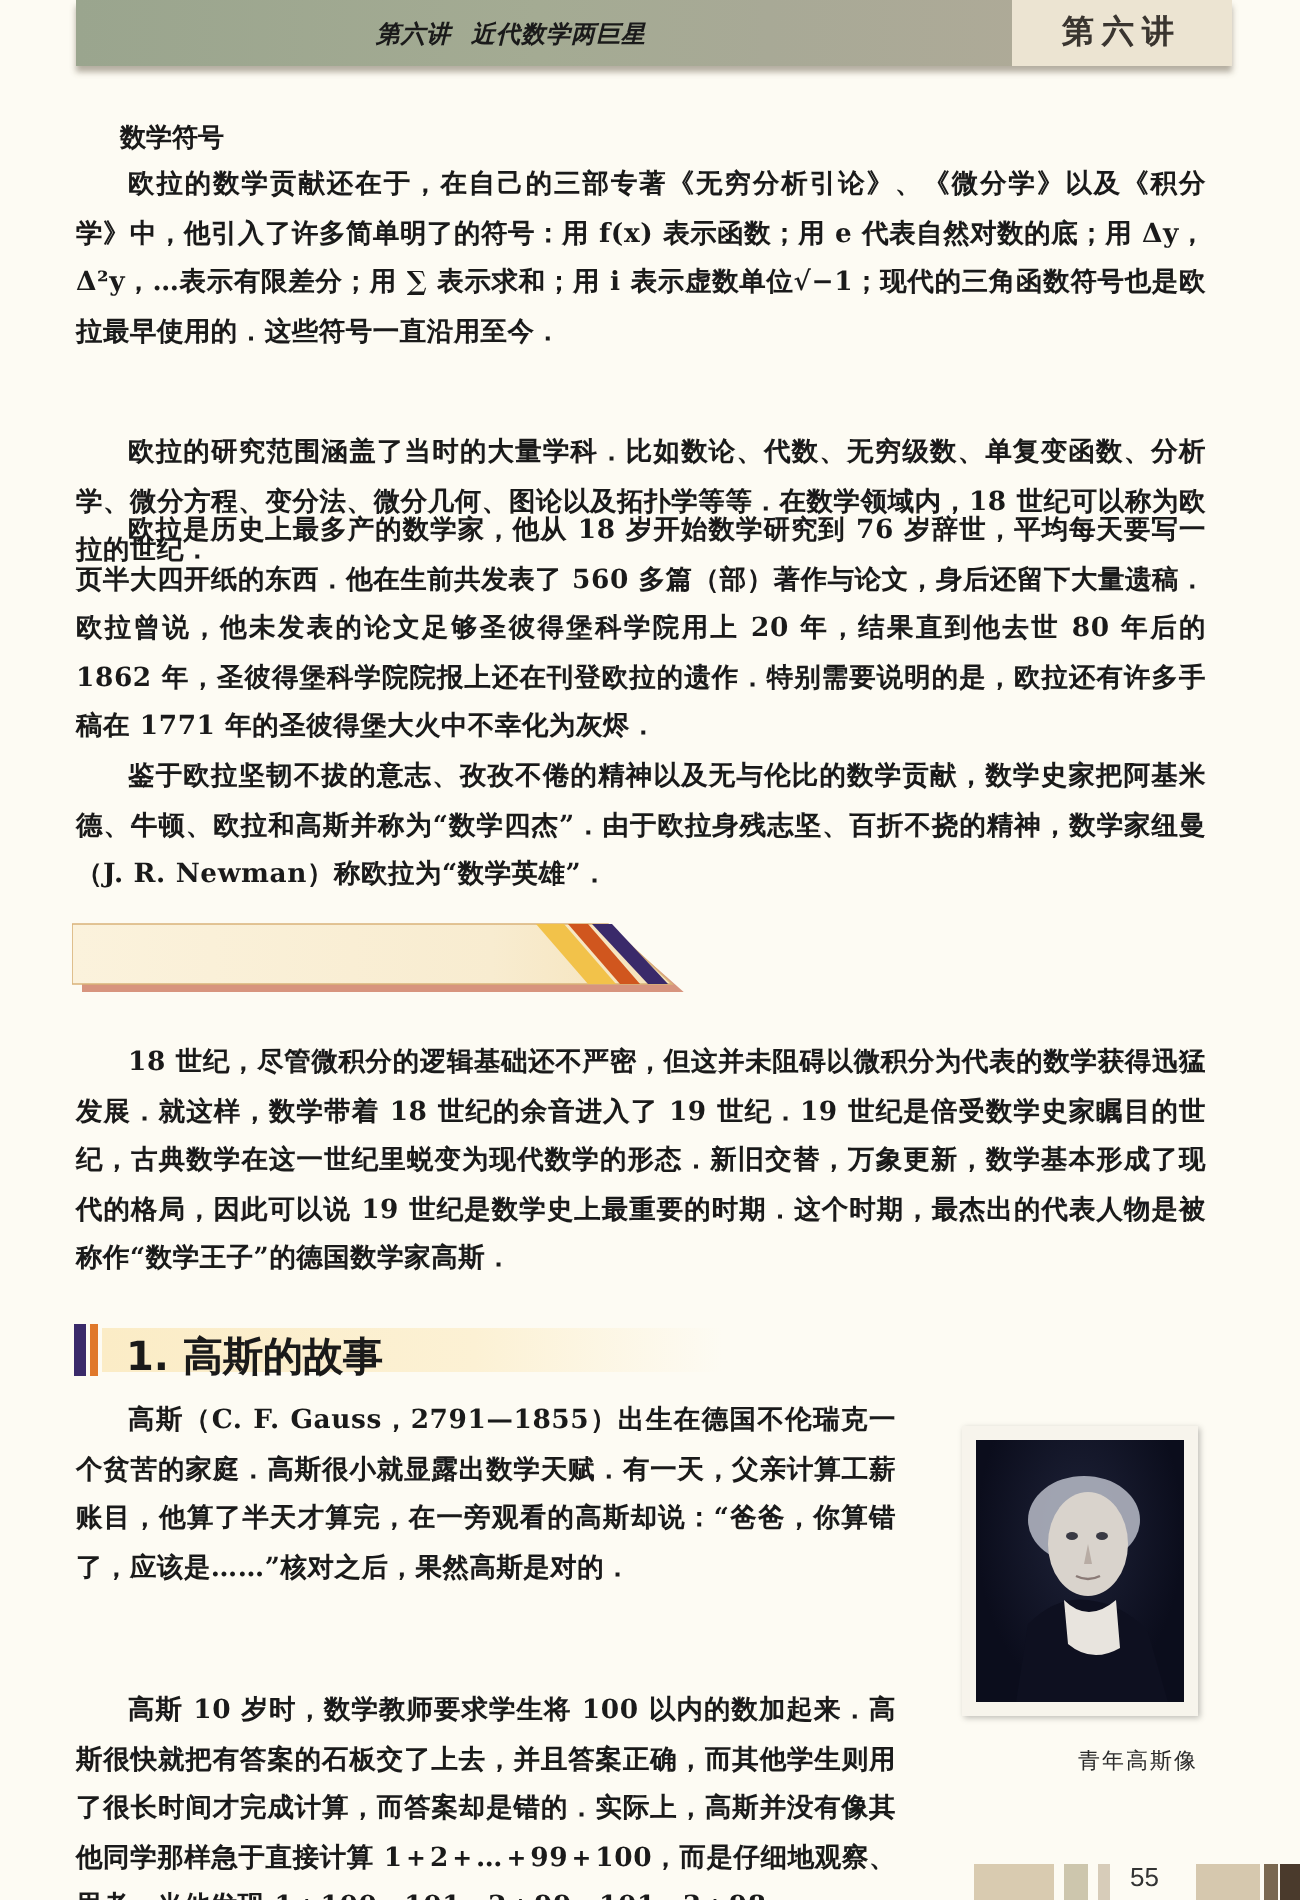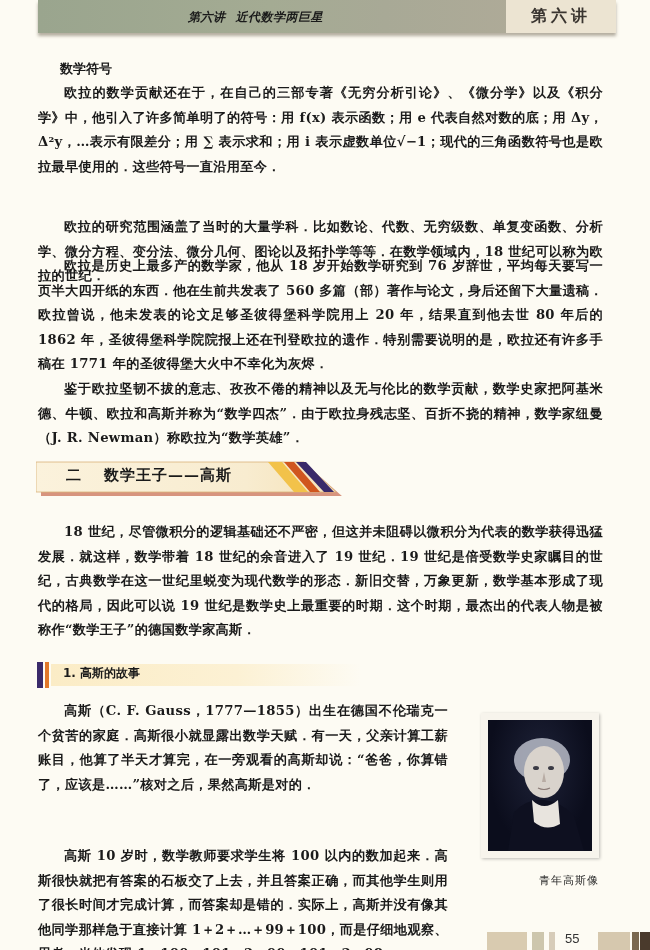--- a/index.html
+++ b/index.html
@@ -58,21 +58,21 @@
   }
   .sub-banner .bar1 { position: absolute; left: 0; top: 0; width: 6px; height: 26px; background: #3a2a6a; }
   .sub-banner .bar2 { position: absolute; left: 8px; top: 0; width: 4px; height: 26px; background: #e0782a; }
   .sub-banner .bg {
     position: absolute; left: 14px; top: 2px; width: 310px; height: 22px;
     background: linear-gradient(90deg, #fbecc6 0%, #fcf1d4 60%, rgba(253,247,230,0) 100%);
   }
   .sub-banner .label {
     position: absolute; left: 26px; top: 3px;
     font-family: "DejaVu Sans", "Liberation Sans", sans-serif;
-    font-size: 12px; font-weight: bold; color: #1a1a1a;
+    font-size: 20px; font-weight: bold; color: #1a1a1a;
   }
   .narrow { width: 410px; }
   .portrait {
     position: absolute; left: 481px; top: 713px; width: 118px; height: 145px;
     background: #f7f4ec; box-shadow: 1px 1px 3px rgba(0,0,0,0.25);
   }
   .portrait .photo {
     position: absolute; left: 7px; top: 7px; width: 104px; height: 131px;
     background: radial-gradient(ellipse at 50% 35%, #1e2238 0%, #0b0d1c 70%);
     overflow: hidden;
@@ -115,35 +115,32 @@
         <stop offset="0.7" stop-color="#f8ecd0"></stop>
         <stop offset="1" stop-color="#f5e2b8"></stop>
       </linearGradient>
     </defs>
     <polygon points="2,4 270,4 304,34 2,34" fill="#b8401e" opacity="0.55" transform="translate(3,3)"></polygon>
     <polygon points="0,2 268,2 300,32 0,32" fill="url(#bnr)" stroke="#d9b27a" stroke-width="0.8"></polygon>
     <polygon points="232,2 246,2 272,32 258,32" fill="#f2c24a"></polygon>
     <polygon points="248,2 258,2 284,32 274,32" fill="#d0561e"></polygon>
     <polygon points="260,2 270,2 298,32 288,32" fill="#3a2a6a"></polygon>
   </svg>
-  <div class="label">
-    <span class="num">二</span><span>数学王子——高斯</span>
-  </div>
 </div>
 
 <p class="para" style="top:520px;">18 世纪，尽管微积分的逻辑基础还不严密，但这并未阻碍以微积分为代表的数学获得迅猛发展．就这样，数学带着 18 世纪的余音进入了 19 世纪．19 世纪是倍受数学史家瞩目的世纪，古典数学在这一世纪里蜕变为现代数学的形态．新旧交替，万象更新，数学基本形成了现代的格局，因此可以说 19 世纪是数学史上最重要的时期．这个时期，最杰出的代表人物是被称作“数学王子”的德国数学家高斯．</p>
 
 <div class="sub-banner">
   <div class="bar1"></div>
   <div class="bar2"></div>
   <div class="bg"></div>
   <div class="label">1. 高斯的故事</div>
 </div>
 
-<p class="para narrow" style="top:699px;">高斯（C. F. Gauss，1777—1855）出生在德国不伦瑞克一个贫苦的家庭．高斯很小就显露出数学天赋．有一天，父亲计算工薪账目，他算了半天才算完，在一旁观看的高斯却说：“爸爸，你算错了，应该是……”核对之后，果然高斯是对的．</p>
+<p class="para narrow" style="top:699px;">高斯（C. F. Gauss，2791—1855）出生在德国不伦瑞克一个贫苦的家庭．高斯很小就显露出数学天赋．有一天，父亲计算工薪账目，他算了半天才算完，在一旁观看的高斯却说：“爸爸，你算错了，应该是……”核对之后，果然高斯是对的．</p>
 <p class="para narrow" style="top:828px;margin-top:16px;">高斯 10 岁时，数学教师要求学生将 100 以内的数加起来．高斯很快就把有答案的石板交了上去，并且答案正确，而其他学生则用了很长时间才完成计算，而答案却是错的．实际上，高斯并没有像其他同学那样急于直接计算 1＋2＋…＋99＋100，而是仔细地观察、思考，当他发现 1＋100＝101，2＋99＝101，3＋98＝</p>
 
 <div class="portrait">
   <div class="photo">
     <svg width="104" height="131" viewBox="0 0 104 131">
       <ellipse cx="54" cy="40" rx="28" ry="22" fill="#b9bcc8" opacity="0.85"></ellipse>
       <ellipse cx="56" cy="52" rx="20" ry="26" fill="#d9d3cc"></ellipse>
       <ellipse cx="48" cy="48" rx="3" ry="2" fill="#3a3a44"></ellipse>
       <ellipse cx="63" cy="48" rx="3" ry="2" fill="#3a3a44"></ellipse>
       <path d="M56 52 L54 62 L58 62 Z" fill="#b8aca4"></path>

